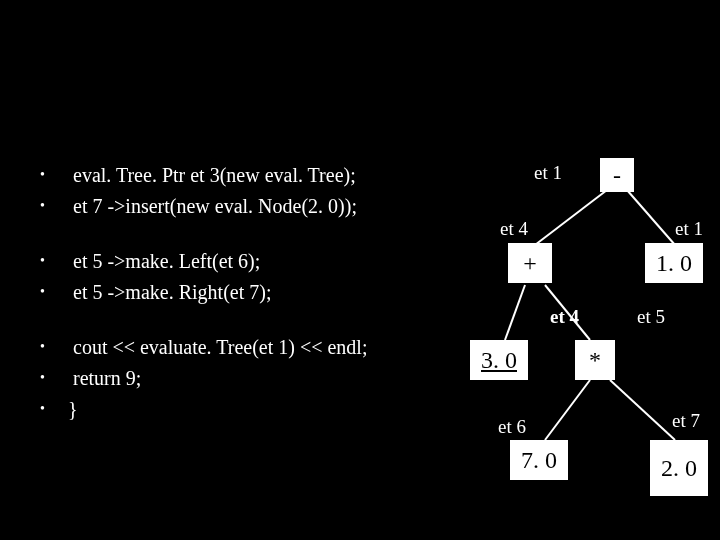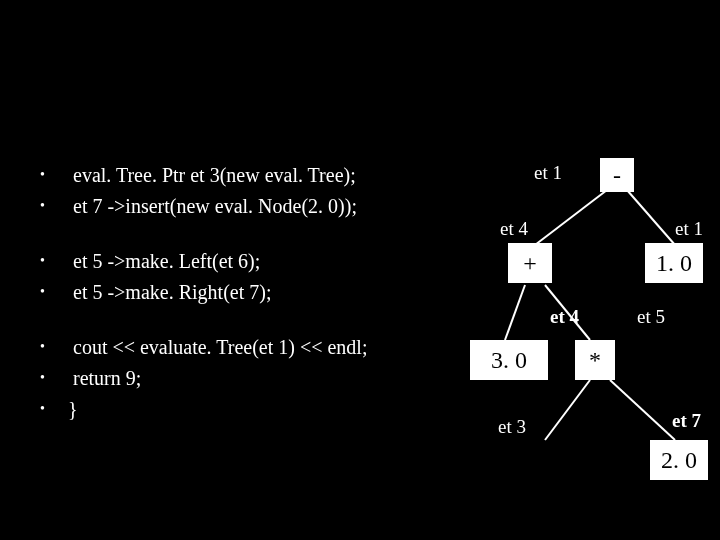--- a/index.html
+++ b/index.html
@@ -72,31 +72,34 @@
     <div class="node" style="left:58px; top:103px; width:44px; height:40px;">
         <span>+</span>
       </div>
     <span class="lbl" style="left:50px; top:78px;">et 4</span>
 
     <div class="node" style="left:195px; top:103px; width:58px; height:40px;justify-content:center;">
         <span>1. 0</span>
       </div>
     <span class="lbl" style="left:225px; top:78px;">et 1</span>
 
-    <div class="node" style="left:20px; top:200px; width:78px; height:40px;">
+    <div class="node" style="left:20px; top:200px; width:58px; height:40px;text-decoration:underline;">
         <span>3. 0</span>
       </div>
     <span class="lbl" style="left:100px; top:166px;font-weight:bold;">et 4</span>
 
     <div class="node" style="left:125px; top:200px; width:40px; height:40px;">
         <span>*</span>
       </div>
     <span class="lbl" style="left:172px; top:166px;margin-left:15px;">et 5</span>
 
-    <span class="lbl" style="left:48px; top:276px;">et 3</span>
+    <div class="node" style="left:60px; top:300px; width:58px; height:40px;">
+        <span>7. 0</span>
+      </div>
+    <span class="lbl" style="left:48px; top:276px;">et 6</span>
 
-    <div class="node" style="left:200px; top:300px; width:58px; height:40px;">
+    <div class="node" style="left:200px; top:300px; width:58px; height:56px;">
         <span>2. 0</span>
       </div>
-    <span class="lbl" style="left:222px; top:270px;font-weight:bold;">et 7</span>
+    <span class="lbl" style="left:222px; top:270px;">et 7</span>
   </div>
 
 </div>
 
 </body></html>

